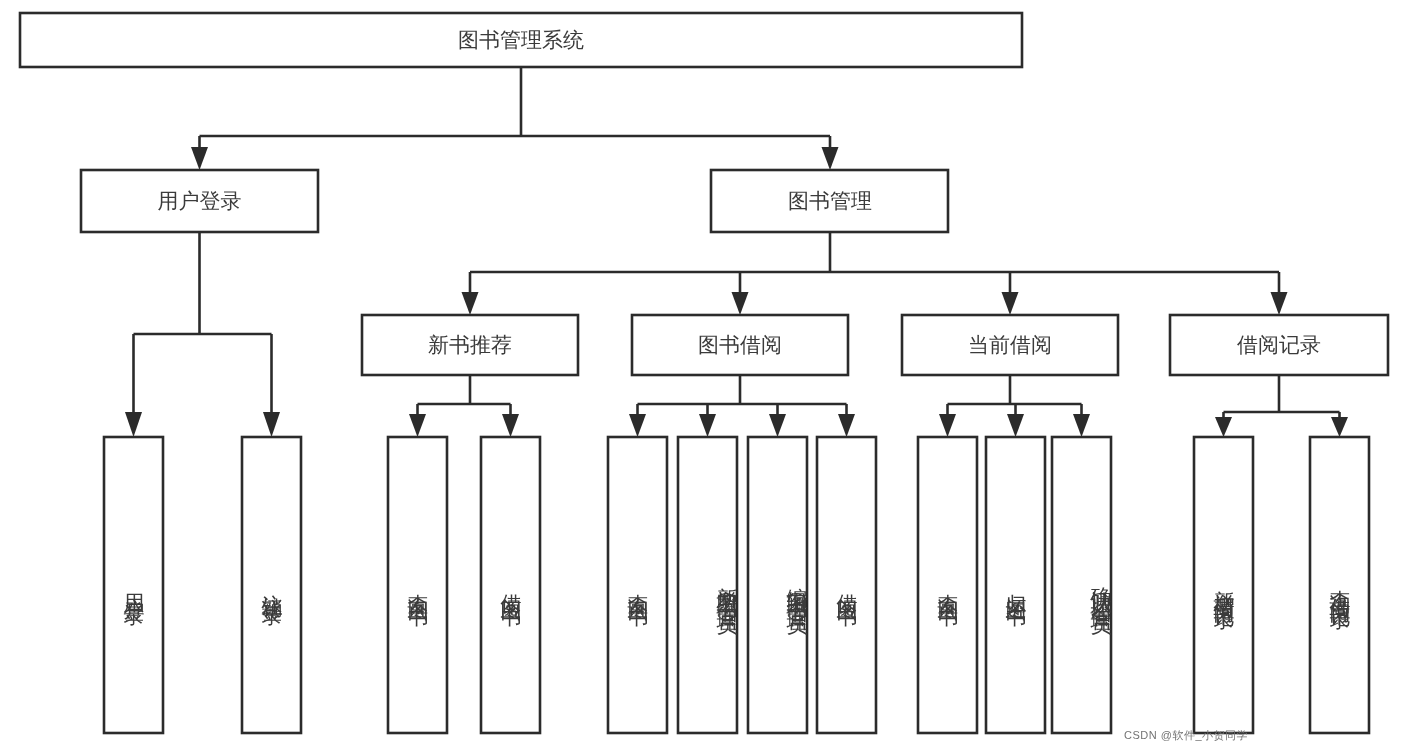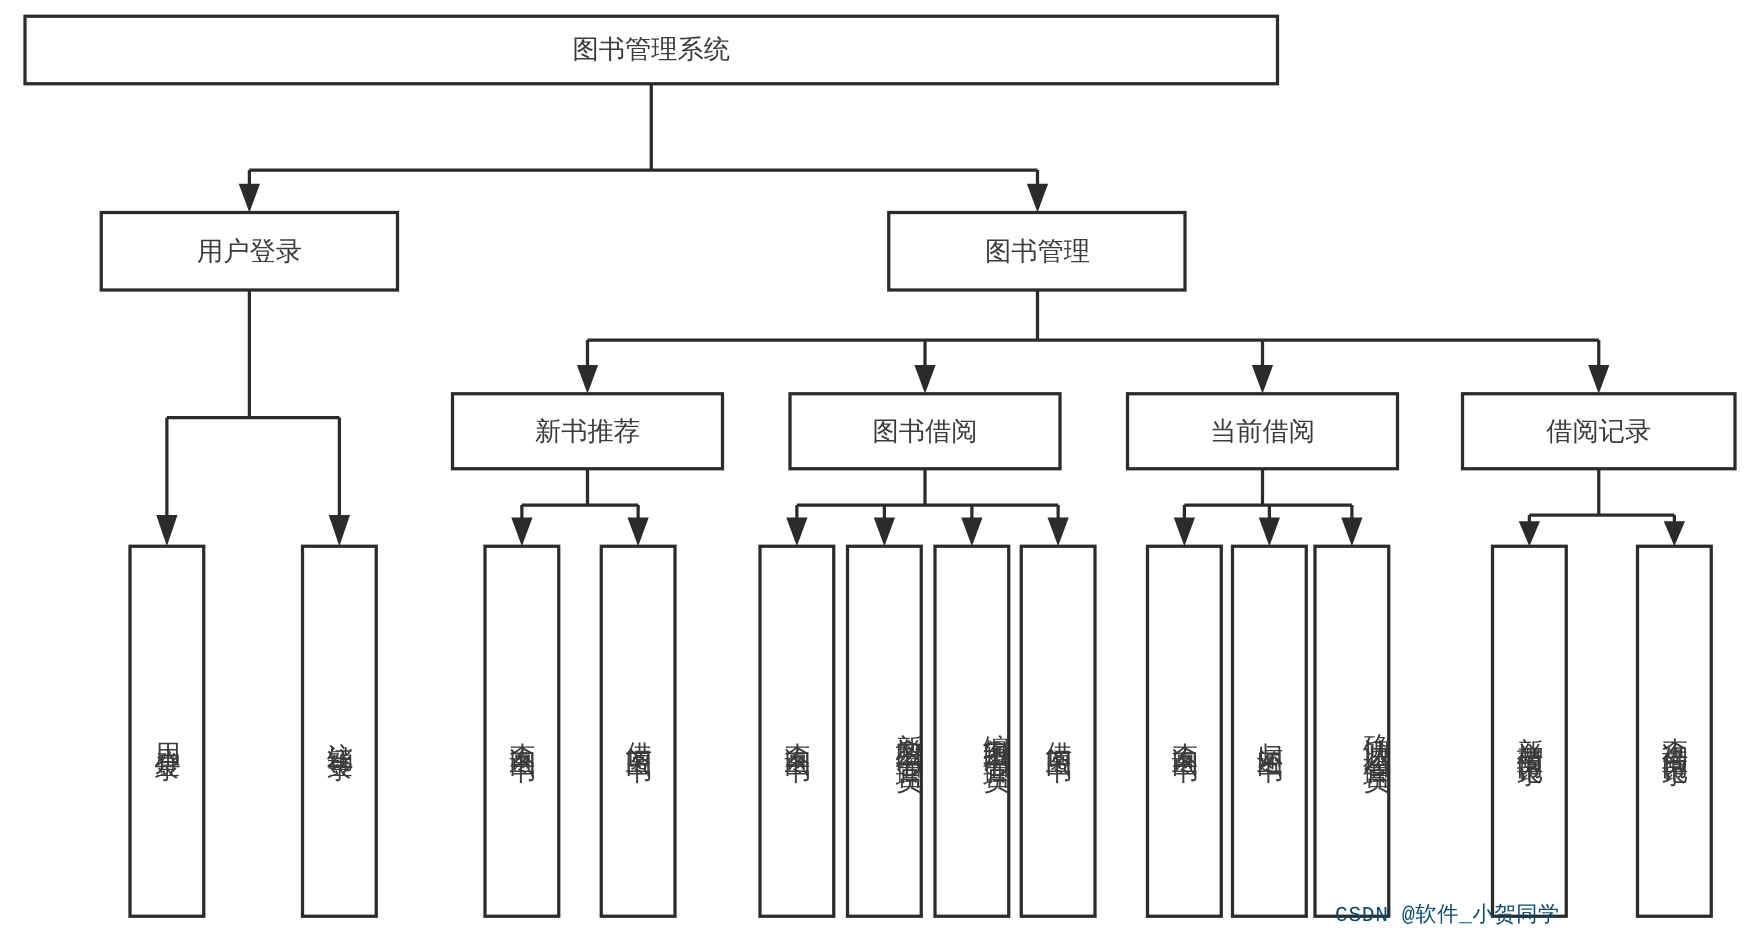--- a/index.html
+++ b/index.html
@@ -61,23 +61,23 @@
     display: flex;
     align-items: center;
     justify-content: center;
     white-space: nowrap;
     pointer-events: none;
   }
   #watermark {
     position: absolute;
     right: 10px;
     bottom: 4px;
-    font-family: Liberation Mono, monospace;
-    font-size: 17px;
-    color: #0c4a6e;
+    font-family: Liberation Sans, sans-serif;
+    font-size: 11px;
+    color: #737373;
     letter-spacing: 0.5px;
     white-space: nowrap;
   }
 </style>
 </head>
 <body>
 
 <div id="diagram-root">
 
   <svg class="canvas" viewBox="0 0 1405 747">

